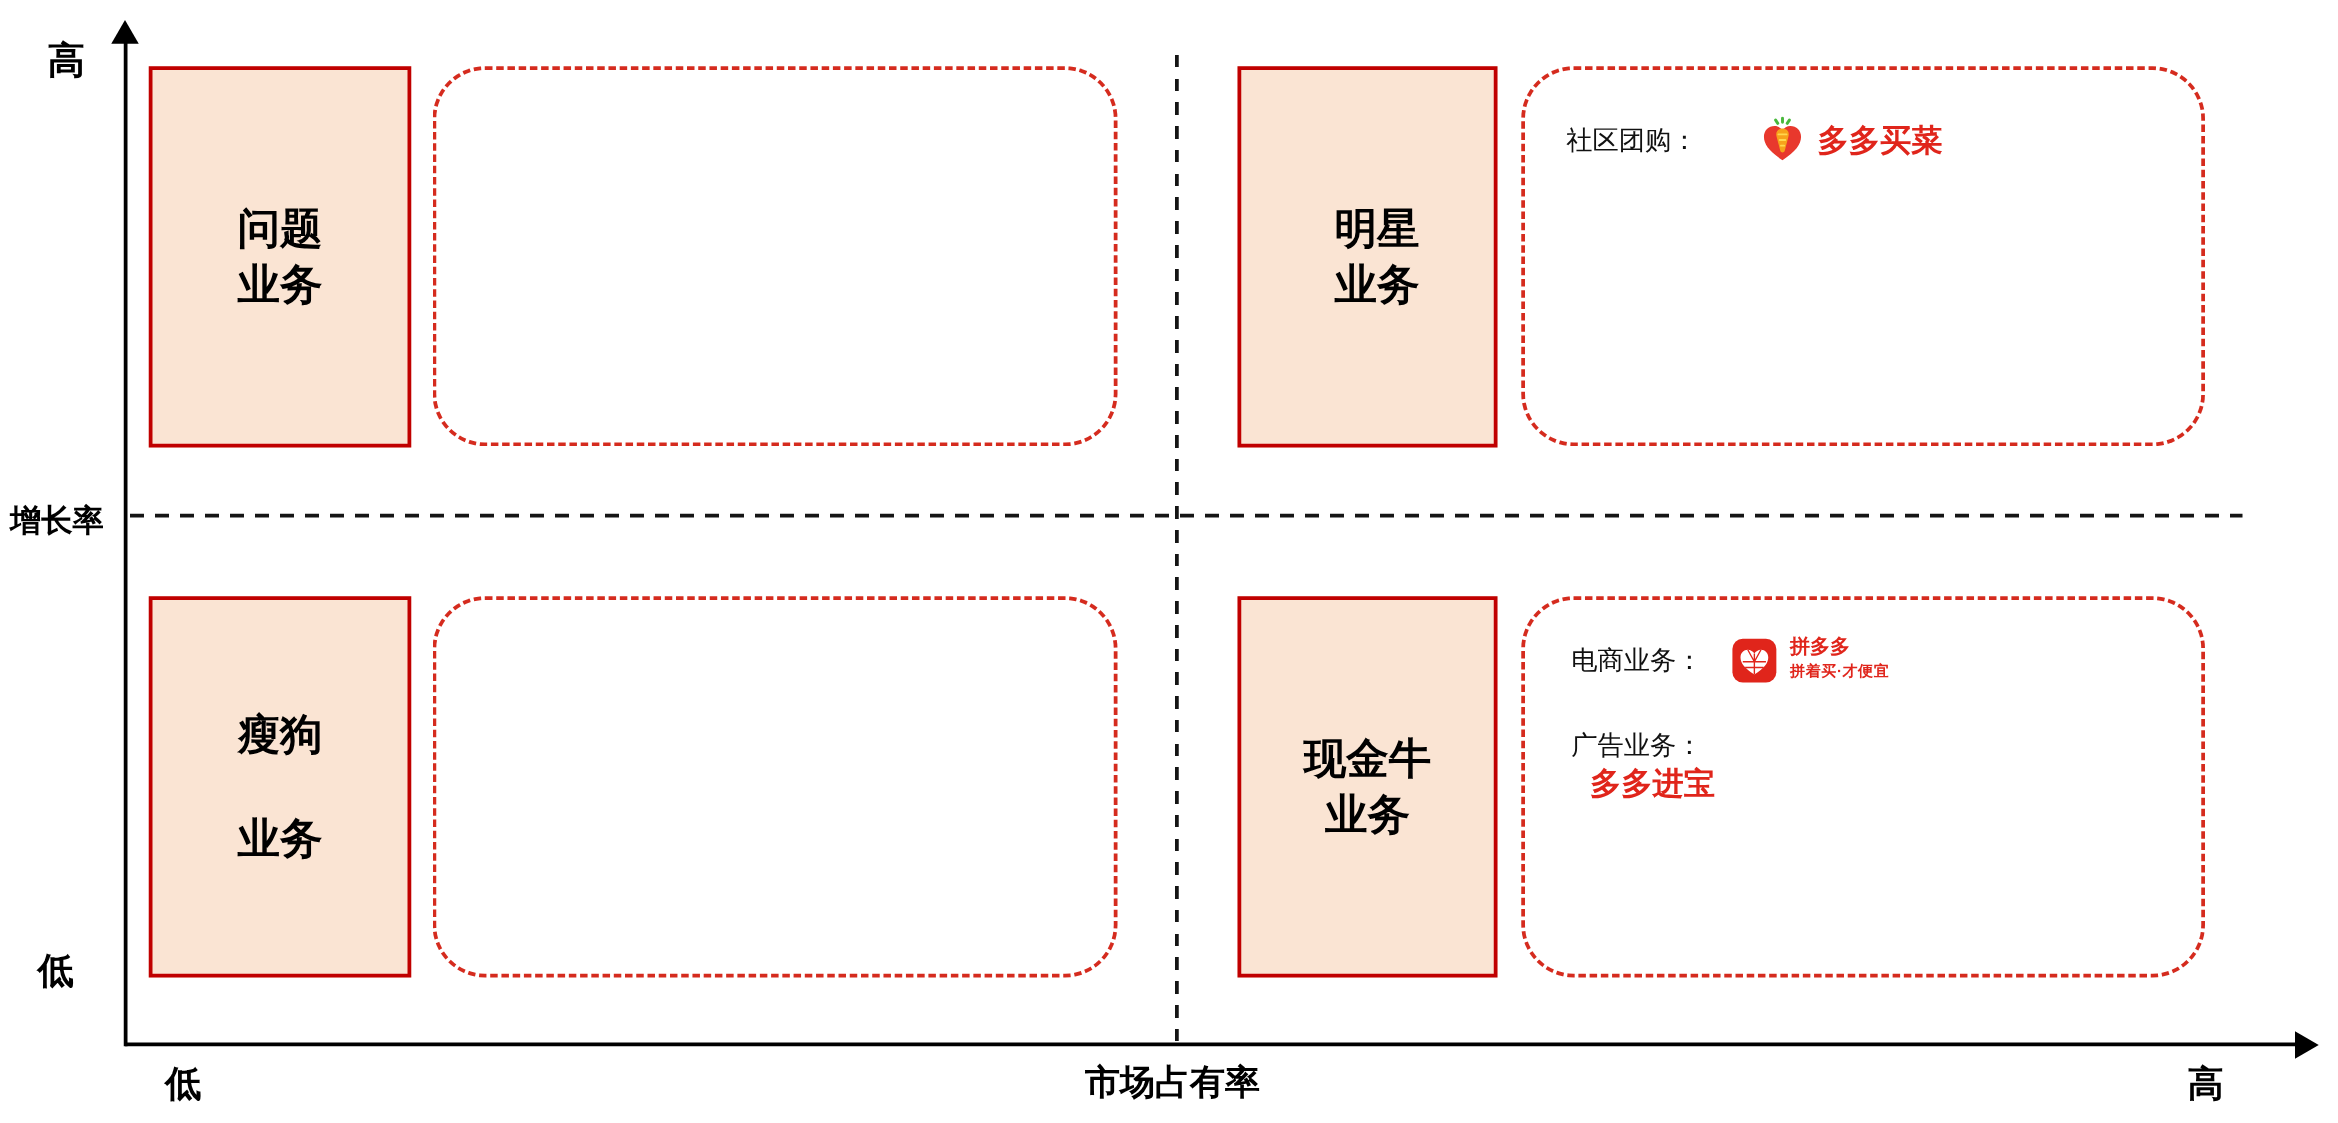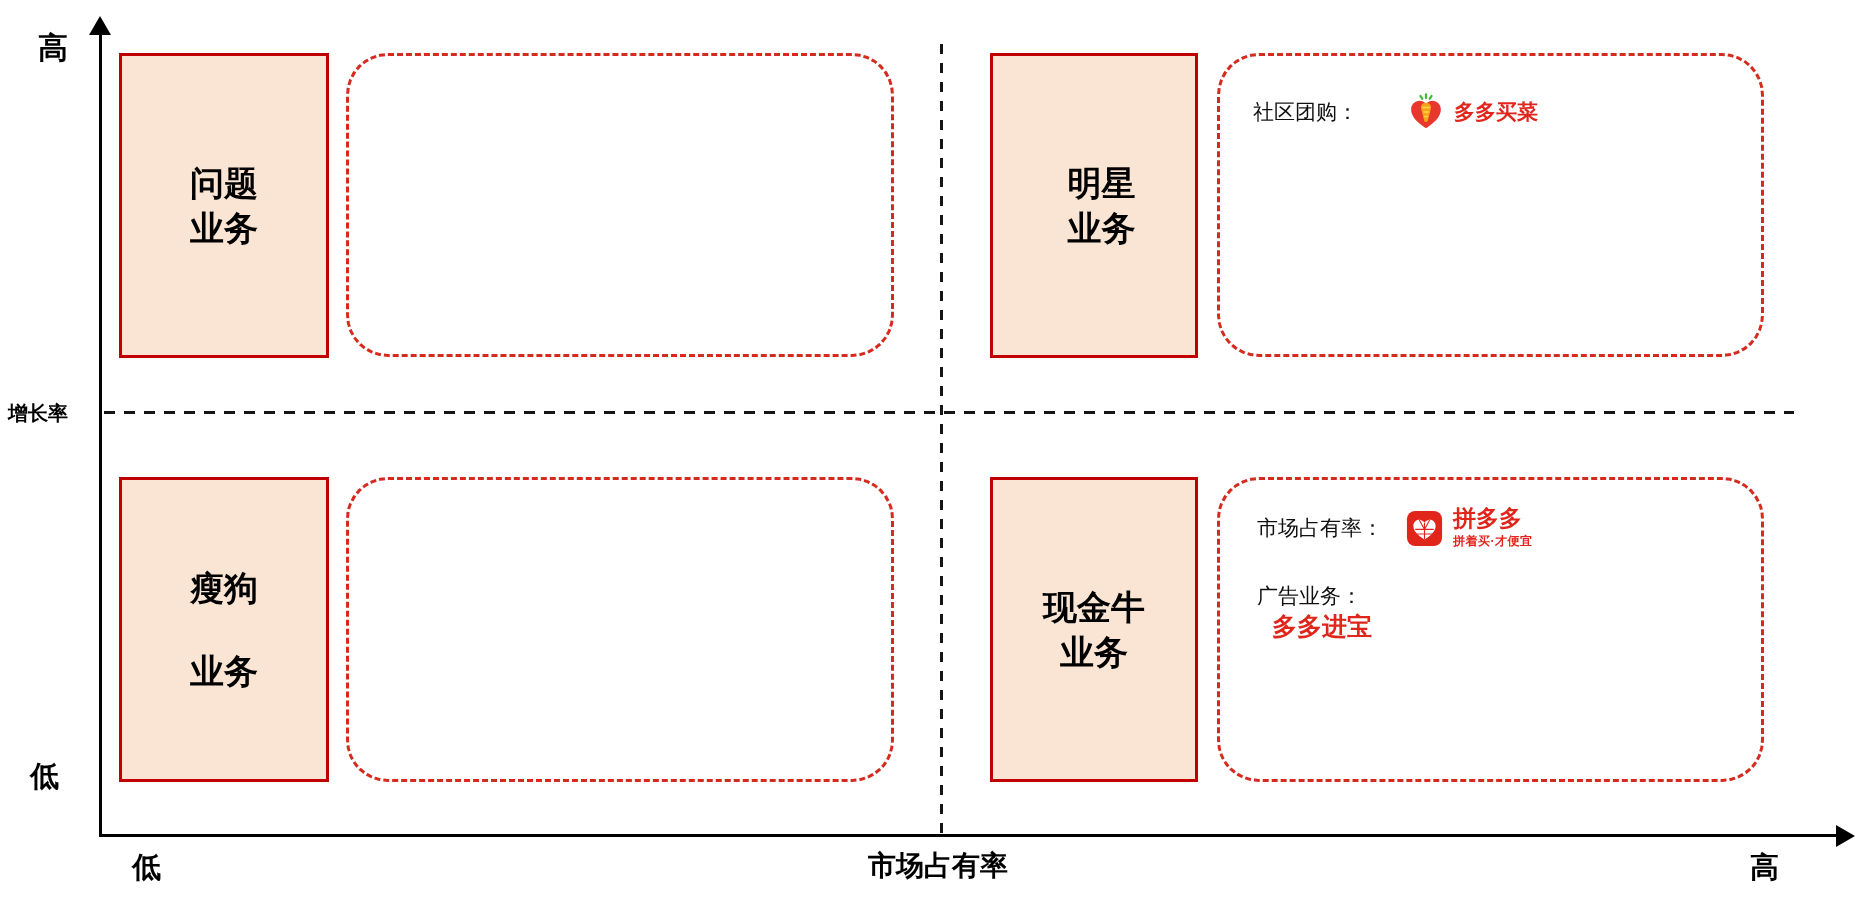--- a/index.html
+++ b/index.html
@@ -19,21 +19,21 @@
 
   
   .vdash{left:940px;top:44px;width:3px;height:790px;
          background:repeating-linear-gradient(180deg,#151515 0 10px,transparent 10px 19px);}
   .hdash{left:104px;top:411px;width:1690px;height:3px;
          background:repeating-linear-gradient(90deg,#151515 0 11px,transparent 11px 20px);}
 
   
   .axis-label{font-weight:700;color:#000;white-space:nowrap;}
   .y-high{left:38px;top:28px;font-size:30px;}
-  .y-title{left:8px;top:400px;font-size:20px;}
+  .y-title{left:8px;top:400px;font-size:25px;}
   .y-low{left:30px;top:757px;font-size:29px;}
   .x-low{left:132px;top:848px;font-size:29px;}
   .x-title{left:868px;top:847px;font-size:28px;}
   .x-high{left:1750px;top:848px;font-size:29px;}
 
   
   .solid-box{box-sizing:border-box;background:#FAE4D3;border:3px solid #C00000;
              display:flex;flex-direction:column;justify-content:center;
              text-align:center;font-size:34px;font-weight:700;line-height:1.32;color:#000;}
   .q-question{left:119px;top:53px;width:210px;height:305px;}
@@ -48,25 +48,25 @@
   .d-dog{left:346px;top:477px;width:548px;height:305px;}
   .d-cash{left:1217px;top:477px;width:547px;height:305px;}
 
   
   .brand-row{display:flex;align-items:center;}
   .row-label{font-weight:400;font-size:21px;color:#111;white-space:nowrap;}
   .brand-text{font-weight:700;color:#E0251B;white-space:nowrap;}
   .star-row{left:1253px;top:92px;height:40px;}
   .star-row .row-label{margin-right:50px;}
   .star-row .logo{margin-right:10px;}
-  .star-row .brand-text{font-size:21px;}
+  .star-row .brand-text{font-size:25px;}
   .ecom-row{left:1257px;top:505px;height:46px;}
   .ecom-row .row-label{margin-right:23px;}
   .ecom-row .logo{margin-right:10px;}
-  .ecom-row .brand-text{font-size:23px;line-height:1;}
+  .ecom-row .brand-text{font-size:16px;line-height:1;}
   .stack{display:flex;flex-direction:column;justify-content:center;}
   .tagline{font-size:12px;color:#E0251B;margin-top:3px;letter-spacing:.5px;white-space:nowrap;font-weight:700;}
   .ads-row{left:1257px;top:582px;height:48px;flex-direction:column;}
   .ads-row .row-label{margin-right:25px;}
   .ads-row .logo{margin-right:10px;}
   .ads-row .brand-text{font-size:25px;}
 </style>
 </head>
 <body>
 
@@ -114,21 +114,21 @@
     <svg class="logo" width="36" height="38" viewBox="0 0 40 42">
       <path d="M20 5.2 L20 1.6 M15.8 6.2 L13.9 3.3 M24.2 6.2 L26.1 3.3" stroke="#49B83C" stroke-width="2.6" stroke-linecap="round" fill="none"></path>
       <path d="M20 39 C8.5 31.5 3.5 25 3.5 18.2 C3.5 12.6 7.6 8.6 13 8.6 C16 8.6 18.7 10.2 20 12.6 C21.3 10.2 24 8.6 27 8.6 C32.4 8.6 36.5 12.6 36.5 18.2 C36.5 25 31.5 31.5 20 39 Z" fill="#E8382D"></path>
       <path d="M20 10.8 C23.8 10.8 26.3 13.5 25.4 17.4 L22 30.6 C21.5 32.6 18.5 32.6 18 30.6 L14.6 17.4 C13.7 13.5 16.2 10.8 20 10.8 Z" fill="#F7A21B"></path>
       <path d="M16.4 16 h7.2 M17.5 21 h5 M18.6 26 h2.8" stroke="#FFD74E" stroke-width="1.7" stroke-linecap="round" fill="none"></path>
     </svg>
     <span class="brand-text">多多买菜</span>
   </div>
 
   <div class="abs brand-row ecom-row">
-    <span class="row-label">市场占有率：</span>
+    <span class="row-label">电商业务：</span>
     <svg class="logo" width="37" height="37" viewBox="0 0 40 40">
       <rect x="1" y="1" width="38" height="38" rx="9" fill="#E0251B"></rect>
       <path d="M20 32 C11.5 26.5 8 22 8 17.2 C8 13.4 10.8 10.6 14.3 10.6 C16.7 10.6 18.9 12.1 20 13.9 C21.1 12.1 23.3 10.6 25.7 10.6 C29.2 10.6 32 13.4 32 17.2 C32 22 28.5 26.5 20 32 Z" fill="#ffffff"></path>
       <path d="M20 13.9 L20 32 M10 21 L30 21 M14.3 10.6 L20 21 M25.7 10.6 L20 21 M12 26 L28 26" stroke="#E0251B" stroke-width="1.2" fill="none"></path>
     </svg>
     <span class="stack">
       <span class="brand-text">拼多多</span>
       <span class="tagline">拼着买·才便宜</span>
     </span>
   </div>

